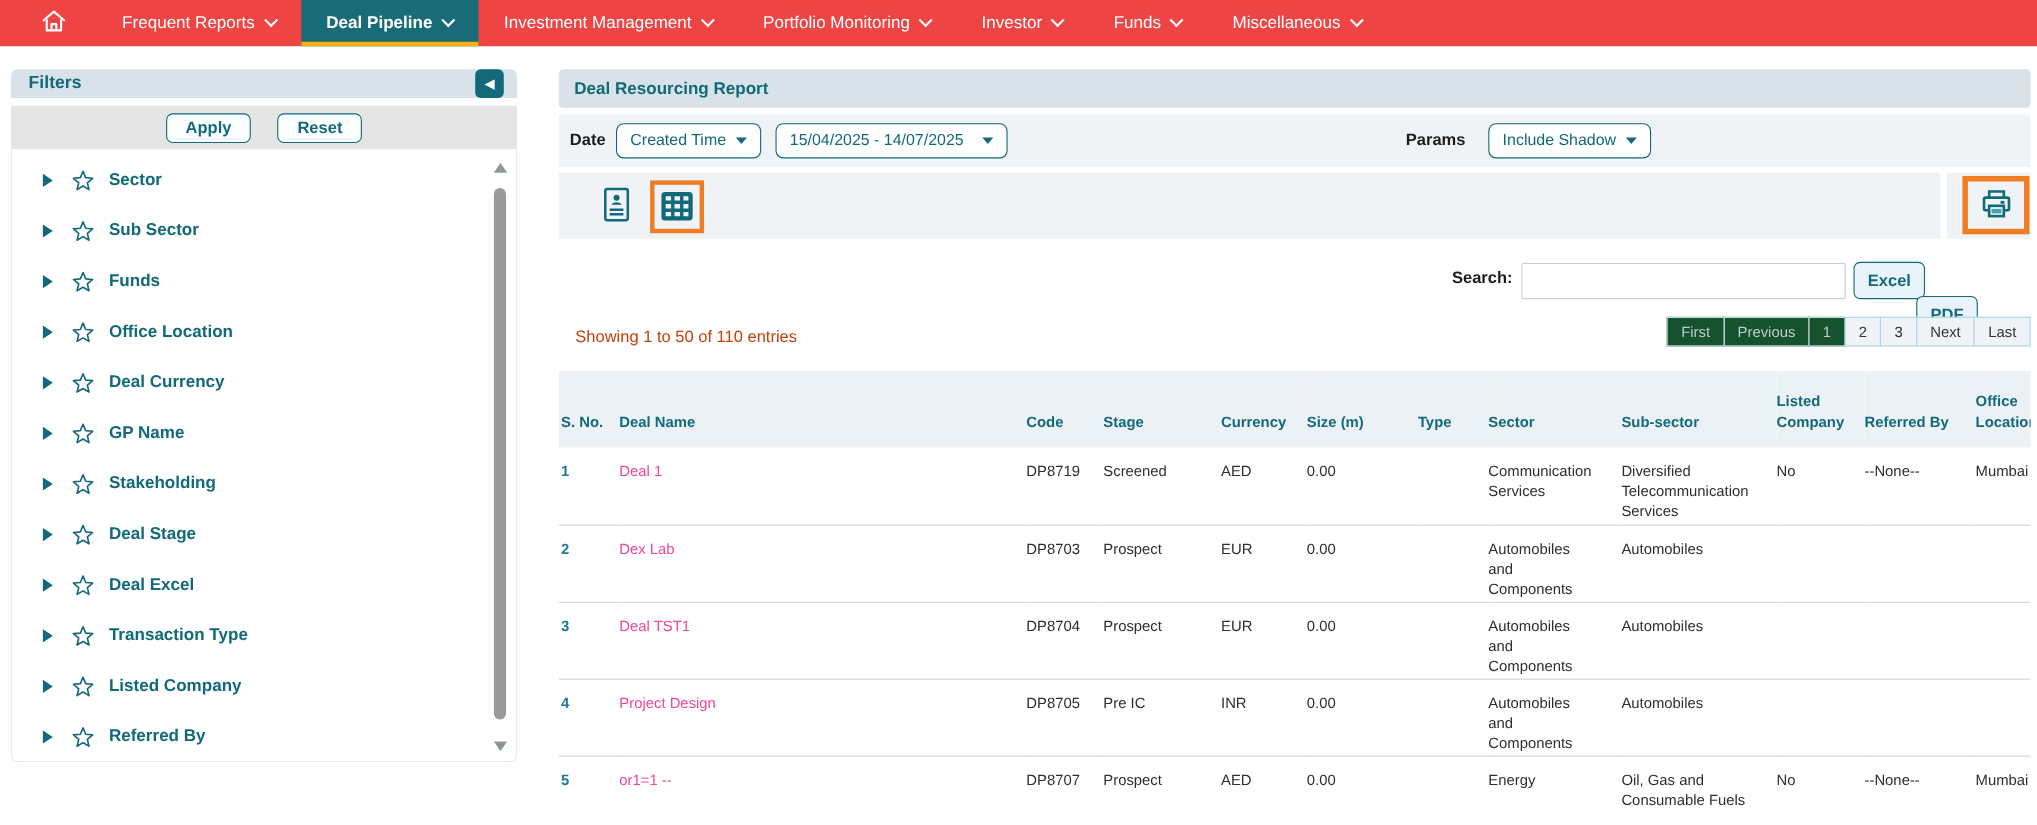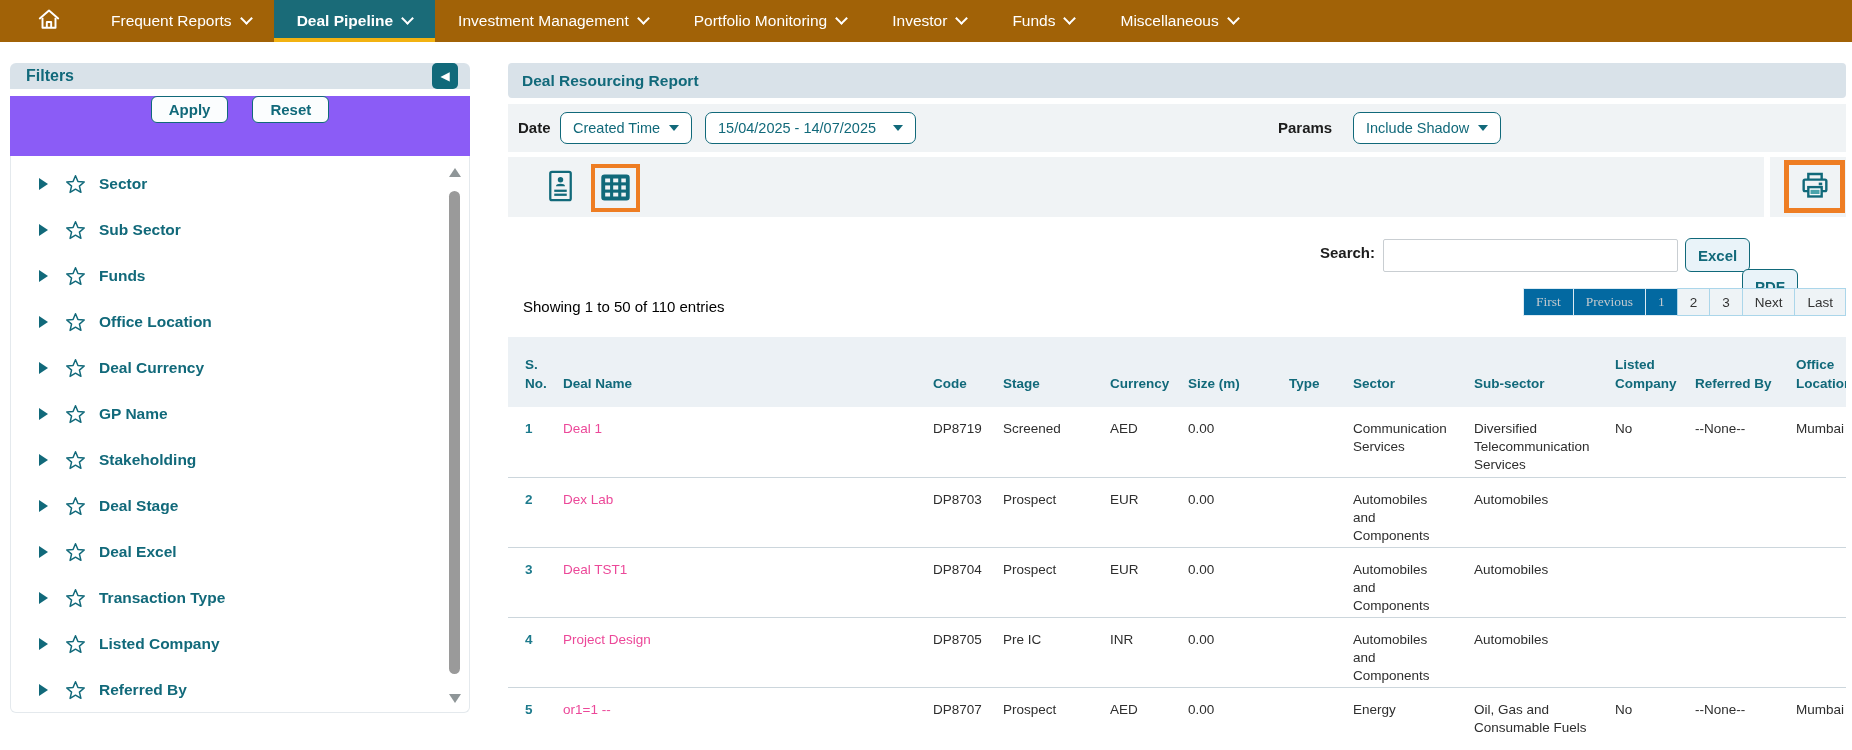--- a/index.html
+++ b/index.html
@@ -4,38 +4,38 @@
 <style>
   * { box-sizing: border-box; margin: 0; padding: 0; }
   html,body { width:1852px; height:750px; }
   body {
     font-family: "Liberation Sans", sans-serif;
     background:#ffffff; position:relative; overflow:hidden;
     color:#2e2e2e;
   }
   
   .navbar { position:absolute; top:0; left:0; width:100%; height:42px;
-    background:#a16207; display:flex; align-items:stretch; }
+    background:#ef4444; display:flex; align-items:stretch; }
   .home-btn { display:flex; align-items:center; padding:0 26px 0 36px; cursor:pointer; }
   .nav-item { display:flex; align-items:center; gap:10px; padding:0 23px;
     color:#fff; font-size:15.5px; font-weight:400; cursor:pointer; white-space:nowrap; }
   .nav-item .chev { width:9px; height:9px; border-right:2.4px solid #fff;
     border-bottom:2.4px solid #fff; transform:rotate(45deg); margin-top:-5px; }
   .nav-item.active { background:#1a6b78; border-bottom:4px solid #f2b211;
     padding-top:4px; font-weight:700; }
 
   
   .sidebar { position:absolute; left:10px; top:63px; width:460px; }
   .filters-header { height:26px; background:#d9e2e9; border-radius:6px 6px 0 0;
     display:flex; align-items:center; justify-content:space-between; padding:0 12px 0 16px; }
   .filters-title { color:#11697a; font-size:16px; font-weight:700; }
   .collapse-btn { width:26px; height:26px; background:#11697a; border:none; border-radius:5px;
     color:#fff; font-size:12px; line-height:1; display:flex; align-items:center; justify-content:center; cursor:pointer; }
-  .filter-actions { margin-top:7px; height:60px; background:#8b5cf6;
-    display:flex; justify-content:center; gap:24px; }
+  .filter-actions { margin-top:7px; height:40px; background:#e5e5e5;
+    display:flex; align-items:center; justify-content:center; gap:24px; }
   .btn-outline { background:#fbfdfe; border:1.6px solid #11697a; border-radius:6px;
     color:#11697a; font-size:15px; font-weight:700; padding:3px 17px; height:27px; cursor:pointer; }
   .filter-list { position:relative; background:#fff; height:557px;
     border:1px solid #e4e9ed; border-top:none; border-radius:0 0 6px 6px; padding-top:5px; }
   .filter-item { height:46px; display:flex; align-items:center; padding-left:28px; cursor:pointer; }
   .filter-caret { width:0; height:0; border-left:9px solid #11697a;
     border-top:6px solid transparent; border-bottom:6px solid transparent; }
   .filter-star { margin-left:17px; width:21px; height:21px; color:#11697a; }
   .filter-label { margin-left:13px; color:#11697a; font-size:15.5px; font-weight:700; }
   .scrollbar { position:absolute; right:7px; top:10px; bottom:8px; width:14px; }
@@ -70,32 +70,32 @@
   .search-row { position:relative; height:70px; }
   .search-label { position:absolute; left:812px; top:27px; font-size:15px; font-weight:700; color:#1c1c1c; }
   .search-input { position:absolute; left:875px; top:22px; width:295px; height:33px;
     border:1px solid #c9ced2; border-radius:2px; padding:0 8px; font-size:14px; font-family:inherit; }
   .export-btn { position:absolute; top:21px; height:34px; background:#e9f3f9;
     border:1.6px solid #11697a; border-radius:6px; color:#11697a; font-size:15px; font-weight:700;
     padding:0 12px; cursor:pointer; }
   .excel-btn { left:1177px;text-align:right; }
   .pdf-btn { left:1234px;margin-top:31px; }
   .showing-row { position:relative; height:46px; }
-  .showing-text { position:absolute; left:15px; top:11px; font-size:15px; color:#000000; }
+  .showing-text { position:absolute; left:15px; top:11px; font-size:15px; color:#c2410c; }
   .pagination { position:absolute; right:0; top:1px; display:flex; }
   .page-btn { border:1px solid #abd6ea; background:#eef3f6; color:#333; font-size:13.5px;
     padding:5px 12px; margin-left:-1px; cursor:pointer; font-family:inherit; }
-  .page-btn.disabled { background:#0369a1; color:#c2c9ce; border-color:#dcebf3; cursor:default;font-family:Liberation Serif, serif; }
+  .page-btn.disabled { background:#14532d; color:#c2c9ce; border-color:#dcebf3; cursor:default; }
 
   
   .table-wrap { margin-top:4px; overflow:hidden; width:1338px; }
   table { table-layout:fixed; border-collapse:collapse; width:1388px; }
   thead th { background:#ecf1f5; color:#11697a; font-size:13.5px; font-weight:700;
     text-align:left; vertical-align:bottom; height:70px; padding:0 12px 13px 0; line-height:1.45; }
-  thead th:first-child, tbody td:first-child { padding-left:17px; }
+  thead th:first-child, tbody td:first-child { padding-left:2px; }
   tbody td { vertical-align:top; padding:13px 12px 0 0; height:70px; font-size:13.5px;
     line-height:1.35; border-bottom:1px solid #ccd6dc; background:#fff; }
   td.cell-sno { color:#1d7a8c; font-weight:700; }
   .deal-link { color:#ec4899; text-decoration:none; cursor:pointer; }
   td.cell-sector span { display:inline-block; max-width:88px; }
 </style>
 </head>
 <body>
 
 <div class="navbar">

